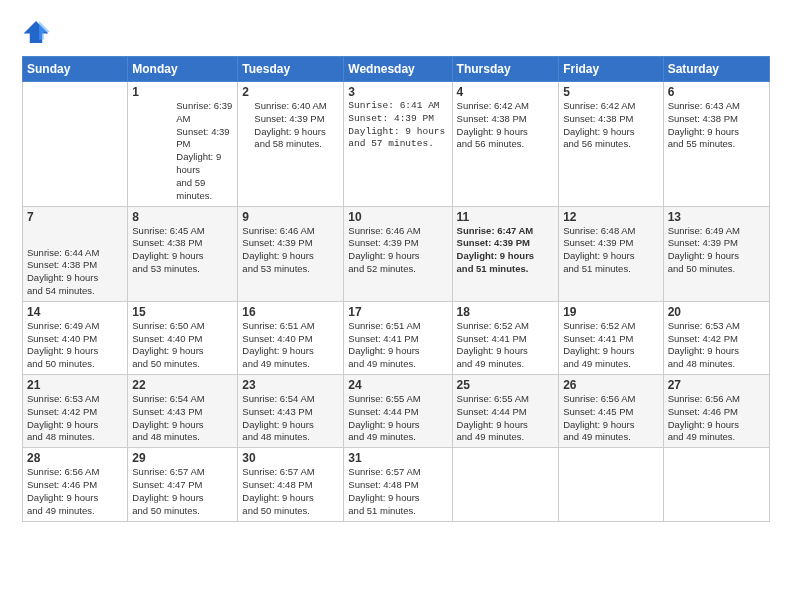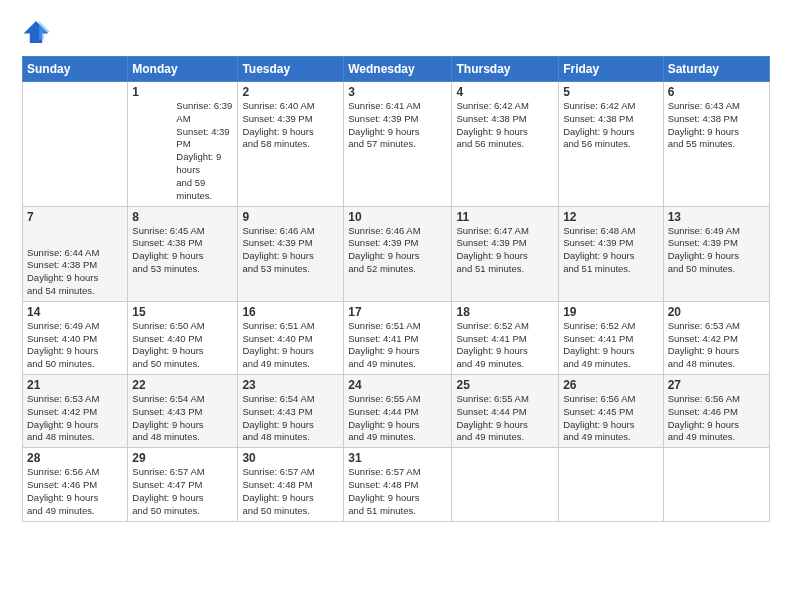--- a/index.html
+++ b/index.html
@@ -131,28 +131,28 @@
           <td class="empty-cell"></td>
           <td>
             <span class="day-num">1</span>
             <div class="day-info" style="white-space: pre-line; margin-left: 44px;">Sunrise: 6:39 AM
 Sunset: 4:39 PM
 Daylight: 9 hours
 and 59 minutes.</div>
           </td>
           <td>
             <span class="day-num">2</span>
-            <div class="day-info" style="white-space: pre-line;">Sunrise: 6:40 AM
+            <div class="day-info" style="white-space: pre-line; margin-left: 12px;">Sunrise: 6:40 AM
 Sunset: 4:39 PM
 Daylight: 9 hours
 and 58 minutes.</div>
           </td>
           <td>
             <span class="day-num">3</span>
-            <div class="day-info" style="white-space: pre-line;">Sunrise: 6:41 AM
+            <div class="day-info" style="white-space: pre-line; font-family: Liberation Mono, monospace;">Sunrise: 6:41 AM
 Sunset: 4:39 PM
 Daylight: 9 hours
 and 57 minutes.</div>
           </td>
           <td>
             <span class="day-num">4</span>
             <div class="day-info" style="white-space: pre-line;">Sunrise: 6:42 AM
 Sunset: 4:38 PM
 Daylight: 9 hours
 and 56 minutes.</div>
@@ -196,21 +196,21 @@
           </td>
           <td>
             <span class="day-num">10</span>
             <div class="day-info" style="white-space: pre-line;">Sunrise: 6:46 AM
 Sunset: 4:39 PM
 Daylight: 9 hours
 and 52 minutes.</div>
           </td>
           <td>
             <span class="day-num">11</span>
-            <div class="day-info" style="white-space: pre-line;">Sunrise: 6:47 AM
+            <div class="day-info" style="white-space: pre-line; font-weight: bold;">Sunrise: 6:47 AM
 Sunset: 4:39 PM
 Daylight: 9 hours
 and 51 minutes.</div>
           </td>
           <td>
             <span class="day-num">12</span>
             <div class="day-info" style="white-space: pre-line;">Sunrise: 6:48 AM
 Sunset: 4:39 PM
 Daylight: 9 hours
 and 51 minutes.</div>

